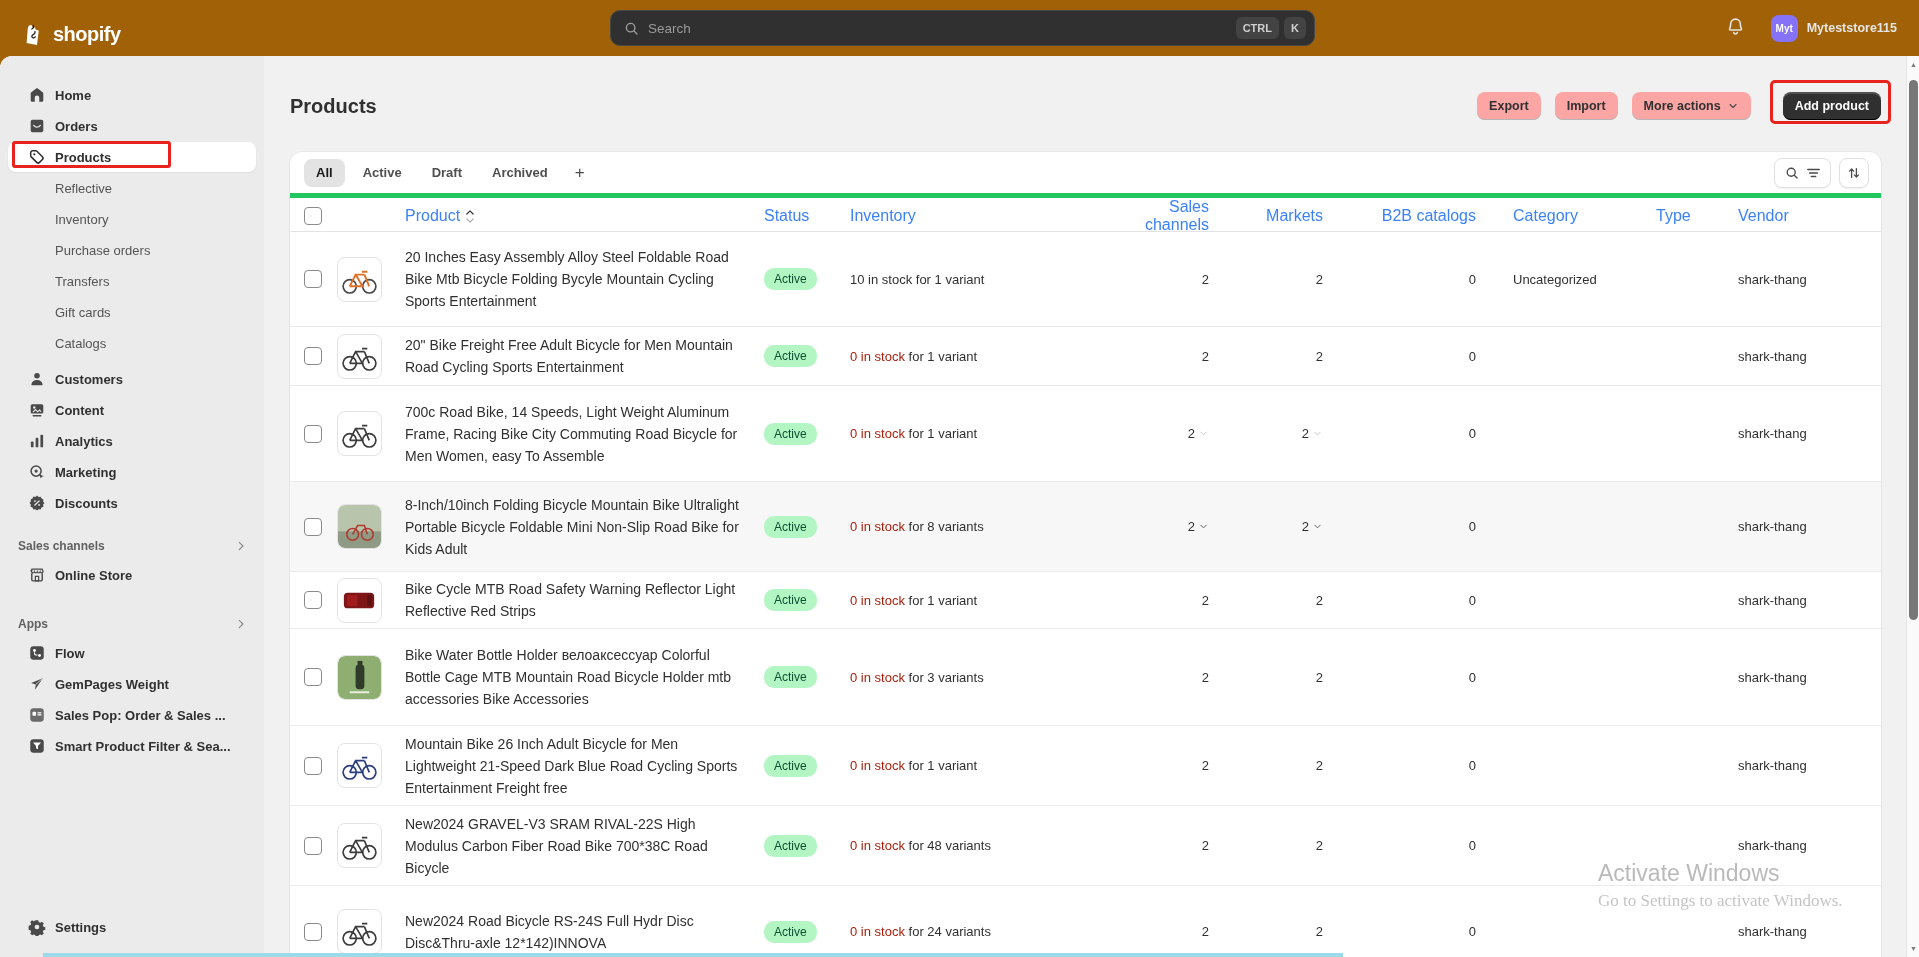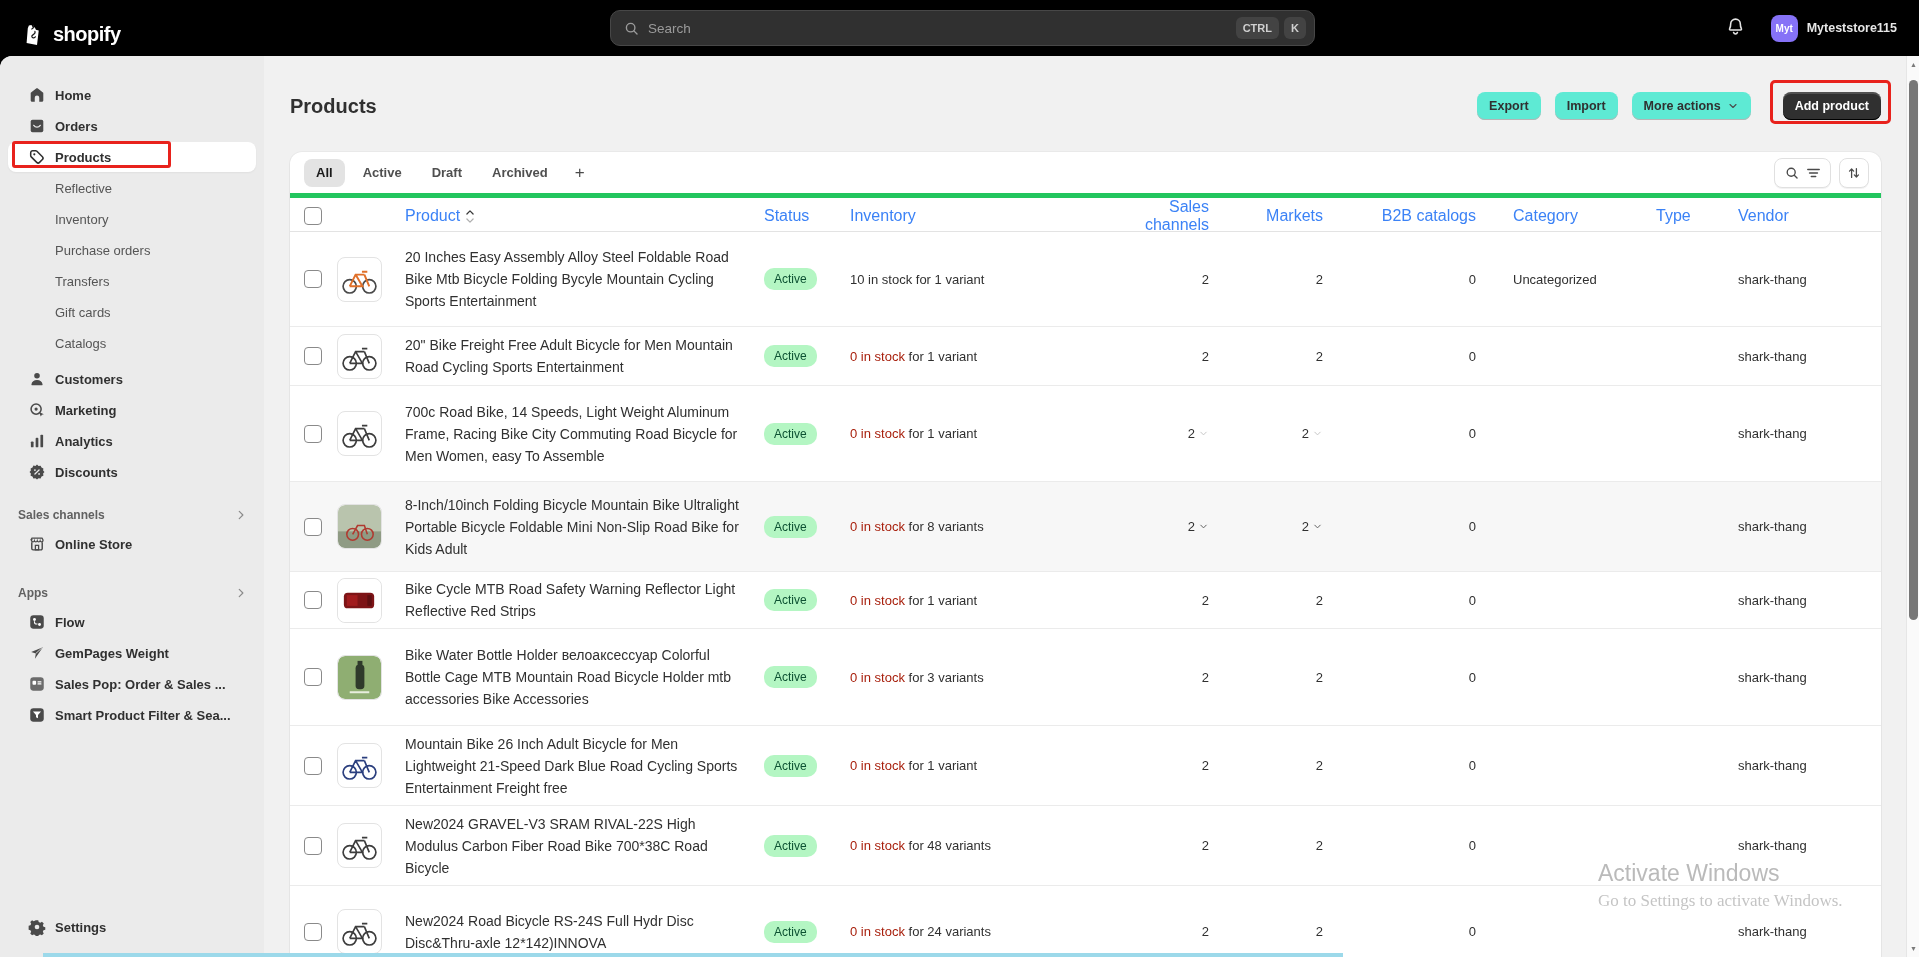--- a/index.html
+++ b/index.html
@@ -1,20 +1,20 @@
 <!DOCTYPE html>
 <html><head>
 <meta charset="utf-8">
 <style>
   * { box-sizing: border-box; margin: 0; padding: 0; }
   html,body { width:1919px; height:957px; overflow:hidden; }
   body { background:#1a1a1a; font-family:"Liberation Sans","DejaVu Sans",sans-serif; color:#303030; }
 
   
-  .topbar { position:absolute; top:0; left:0; width:1919px; height:68px; background:#000000; display:flex; align-items:center; }
+  .topbar { position:absolute; top:0; left:0; width:1919px; height:68px; background:#a16207; display:flex; align-items:center; }
   .logo { display:flex; align-items:center; gap:7px; margin-left:20px; }
   .logo svg { width:26px; height:26px; }
   .wordmark { color:#fff; font-size:20px; font-weight:700; letter-spacing:-.5px; }
   .searchbox { position:absolute; left:610px; top:10px; width:705px; height:36px; background:#303030; border:1px solid #474747; border-radius:10px; display:flex; align-items:center; padding:0 8px 0 12px; }
   .searchbox .s-ico { width:17px; height:17px; color:#9b9b9b; margin-right:8px; flex:none; }
   .searchbox input { flex:1; background:transparent; border:none; outline:none; color:#e3e3e3; font-size:13.5px; font-family:inherit; }
   .searchbox input::placeholder { color:#9b9b9b; }
   .kbd { background:#434343; color:#cfcfcf; font-size:11px; font-weight:600; border-radius:6px; height:22px; min-width:22px; padding:0 7px; display:flex; align-items:center; justify-content:center; margin-left:5px; }
   .top-right { position:absolute; right:14px; top:0; height:56px; display:flex; align-items:center; gap:14px; }
   .bell-btn { width:34px; height:34px; display:flex; align-items:center; justify-content:center; border-radius:8px; cursor:pointer; }
@@ -37,21 +37,21 @@
   .nav-section .chev { width:14px; height:14px; display:flex; }
   .gap5{height:5px} .gap13{height:13px} .gap19{height:19px}
   .settings-item { position:absolute; left:0; right:0; top:856px; }
 
   
   .main { position:absolute; left:264px; top:0; width:1642px; height:100%; background:#f1f1f1; padding:26px 25px 0 26px; }
   .page-header { height:48px; display:flex; align-items:center; justify-content:space-between; margin-bottom:22px; }
   .page-title { font-size:20px; font-weight:700; color:#303030; }
   .actions { display:flex; align-items:center; gap:14px; }
   .btn { height:28px; padding:0 12px; border-radius:8px; font-size:12.5px; font-weight:600; display:flex; align-items:center; gap:6px; cursor:pointer; border:none; font-family:inherit; }
-  .btn.secondary { background:#5eead4; color:#303030; box-shadow:0 -1px 0 #b5b5b5 inset; }
+  .btn.secondary { background:#fca5a5; color:#303030; box-shadow:0 -1px 0 #b5b5b5 inset; }
   .btn.primary { background:#303030; color:#fff; box-shadow:0 2px 0 rgba(255,255,255,.16) inset, 0 -1px 0 #000 inset; margin-left:18px; }
   .btn .chev-d { width:12px; height:12px; display:flex; }
 
   .card { background:#fff; border-radius:12px; box-shadow:0 1px 2px rgba(0,0,0,.07), 0 0 0 1px rgba(0,0,0,.03); width:1591px; height:1200px; overflow:hidden; }
   .tabs-row { height:46px; display:flex; align-items:center; justify-content:space-between; padding:0 12px 0 14px; border-bottom:5px solid #22c55e; }
   .tabs { display:flex; align-items:center; gap:6px; }
   .tab { height:28px; padding:0 12px; border-radius:8px; font-size:13px; font-weight:600; color:#4f4f4f; display:flex; align-items:center; cursor:pointer; }
   .tab.selected { background:#e3e3e3; color:#1a1a1a; }
   .tab-plus { width:28px; height:28px; border-radius:8px; display:flex; align-items:center; justify-content:center; color:#4a4a4a; font-size:17px; cursor:pointer; }
   .tab-actions { display:flex; gap:8px; }
@@ -187,37 +187,48 @@
           <span class="ico">
             <svg viewBox="0 0 20 20">
               <circle cx="10" cy="6.3" r="3.1" fill="#4a4a4a"></circle>
               <path d="M10 11.2c3.4 0 5.8 2 6.2 4.9.1.5-.3.9-.8.9H4.6c-.5 0-.9-.4-.8-.9.4-2.9 2.8-4.9 6.2-4.9z" fill="#4a4a4a"></path>
             </svg>
           </span>
           <span>Customers</span>
         </div>
         <div class="nav-item">
           <span class="ico">
+            <svg viewBox="0 0 20 20">
+              <rect x="3" y="3.5" width="14" height="10.5" rx="1.8" fill="#4a4a4a"></rect>
+              <circle cx="7" cy="7.2" r="1.3" fill="#ebebeb"></circle>
+              <path d="M5.5 12.3l2.8-2.8 2.5 2.5 2-2 1.7 1.7" stroke="#ebebeb" stroke-width="1.2" fill="none"></path>
+              <rect x="5" y="15.6" width="10" height="1.7" rx=".85" fill="#4a4a4a"></rect>
+            </svg>
+          </span>
+          <span>Content</span>
+        </div>
+        <div class="nav-item">
+          <span class="ico">
+            <svg viewBox="0 0 20 20">
+              <rect x="3.2" y="10.5" width="3" height="6.5" rx="1" fill="#4a4a4a"></rect>
+              <rect x="8.5" y="6.5" width="3" height="10.5" rx="1" fill="#4a4a4a"></rect>
+              <rect x="13.8" y="3" width="3" height="14" rx="1" fill="#4a4a4a"></rect>
+            </svg>
+          </span>
+          <span>Analytics</span>
+        </div>
+        <div class="nav-item">
+          <span class="ico">
             <svg viewBox="0 0 20 20" fill="none">
               <circle cx="9" cy="9" r="5.6" stroke="#4a4a4a" stroke-width="1.7"></circle>
               <circle cx="9" cy="9" r="1.8" fill="#4a4a4a"></circle>
               <path d="M12.3 12.3l1.9 4.9 1.2-2 2.2-.6z" fill="#4a4a4a"></path>
             </svg>
           </span>
           <span>Marketing</span>
-        </div>
-        <div class="nav-item">
-          <span class="ico">
-            <svg viewBox="0 0 20 20">
-              <rect x="3.2" y="10.5" width="3" height="6.5" rx="1" fill="#4a4a4a"></rect>
-              <rect x="8.5" y="6.5" width="3" height="10.5" rx="1" fill="#4a4a4a"></rect>
-              <rect x="13.8" y="3" width="3" height="14" rx="1" fill="#4a4a4a"></rect>
-            </svg>
-          </span>
-          <span>Analytics</span>
         </div>
         <div class="nav-item">
           <span class="ico">
             <svg viewBox="0 0 20 20">
               <path d="M10 1.8l1.7 1.5 2.3-.3 1 2.1 2.1 1-.3 2.3 1.5 1.7-1.5 1.7.3 2.3-2.1 1-1 2.1-2.3-.3-1.7 1.5-1.7-1.5-2.3.3-1-2.1-2.1-1 .3-2.3L1.7 10l1.5-1.7-.3-2.3 2.1-1 1-2.1 2.3.3z" fill="#4a4a4a"></path>
               <path d="M7.7 12.3l4.6-4.6" stroke="#ebebeb" stroke-width="1.4" stroke-linecap="round"></path>
               <circle cx="7.7" cy="7.9" r="1" fill="#ebebeb"></circle>
               <circle cx="12.3" cy="12.1" r="1" fill="#ebebeb"></circle>
             </svg>
           </span>

